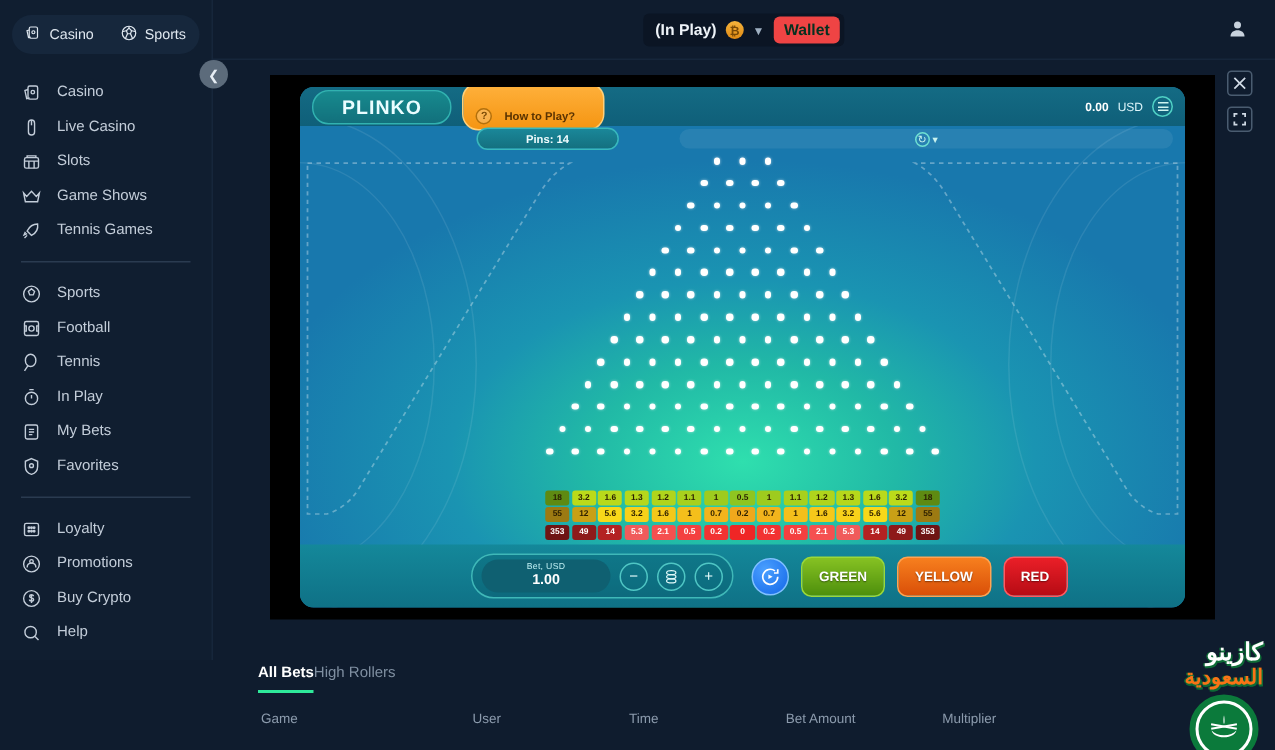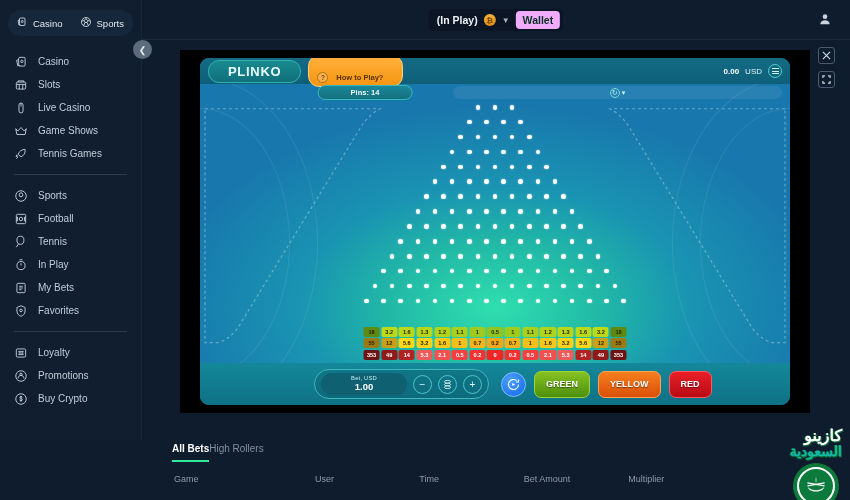--- a/index.html
+++ b/index.html
@@ -65,21 +65,21 @@
   }
   .inplay-txt { font-size: 10.5px; color: #eef3f8; font-weight: bold; }
   .coin {
     width: 12px; height: 12px; border-radius: 50%;
     background: linear-gradient(#f5b43c,#e08a14);
     display: flex; align-items: center; justify-content: center;
     font-size: 8px; color: #7a4a06; font-weight: bold;
   }
   .chev { font-size: 8px; color: #9fb0c2; cursor: pointer; }
   .wallet-btn {
-    background: #f0abfc; color: #06301f; font-weight: bold;
+    background: #ef4444; color: #06301f; font-weight: bold;
     font-size: 10.5px; border-radius: 4px; padding: 3px 7px;
     border: none; cursor: pointer; font-family: inherit;
   }
   .profile-ico {
     position: absolute; right: 18px; top: 12px;
     width: 14px; height: 14px; cursor: pointer;
   }
 
   
   .side-actions { position: absolute; right: 10px; top: 47px; width: 22px; }
@@ -263,21 +263,21 @@
   .logo {
     position: absolute; right: 8px; top: 428px;
     display: flex; align-items: center; gap: 4px; flex-direction: column;
   }
   .logo-txt {
     display: flex; flex-direction: column; align-items: flex-end;
     line-height: 1.02;
   }
   .logo-l1 { font-size: 16px; font-weight: bold; color: #ffffff;
              text-shadow: 1px 1px 0 #0d6b36, -1px 0 0 #0d6b36, 0 1px 0 #0d6b36; }
-  .logo-l2 { font-size: 14px; font-weight: bold; color: #14b8a6;
+  .logo-l2 { font-size: 14px; font-weight: bold; color: #f97316;
              text-shadow: 1px 1px 0 #0d6b36, -1px 0 0 #0d6b36, 0 1px 0 #0d6b36; }
   .logo-circle {
     width: 46px; height: 46px; border-radius: 50%;
     background: #ffffff; border: 4px solid #0b7a3b;
     display: flex; align-items: center; justify-content: center;
   }
   .logo-inner {
     width: 34px; height: 34px; border-radius: 50%;
     background: #0b7a3b; display:flex; align-items:center; justify-content:center;
   }
@@ -319,34 +319,34 @@
             <rect x="8" y="4" width="11" height="15" rx="2"></rect>
               <path d="M8 8 L4.5 9.2 L6.5 18.5 L10 17.6"></path>
             <circle cx="13.5" cy="11" r="2"></circle>
           </svg>
         </span>
         <span>Casino</span>
       </div>
       <div class="nav-item">
         <span class="ico">
           <svg viewBox="0 0 24 24" fill="none" stroke="#c3cdd9" stroke-width="1.6">
+            <rect x="8.5" y="3.5" width="7" height="17" rx="3.5"></rect>
+              <path d="M12 3.5v6"></path>
+          </svg>
+        </span>
+        <span>Live Casino</span>
+      </div>
+      <div class="nav-item">
+        <span class="ico">
+          <svg viewBox="0 0 24 24" fill="none" stroke="#c3cdd9" stroke-width="1.6">
             <rect x="4" y="7" width="16" height="12" rx="2"></rect>
               <path d="M4 11h16M9 11v8M15 11v8M7 7V5h10v2"></path>
           </svg>
         </span>
         <span>Slots</span>
-      </div>
-      <div class="nav-item">
-        <span class="ico">
-          <svg viewBox="0 0 24 24" fill="none" stroke="#c3cdd9" stroke-width="1.6">
-            <rect x="8.5" y="3.5" width="7" height="17" rx="3.5"></rect>
-              <path d="M12 3.5v6"></path>
-          </svg>
-        </span>
-        <span>Live Casino</span>
       </div>
       <div class="nav-item">
         <span class="ico">
           <svg viewBox="0 0 24 24" fill="none" stroke="#c3cdd9" stroke-width="1.6">
             <path d="M3 8l3.5 4L12 6l5.5 6L21 8l-2 10H5L3 8z"></path>
           </svg>
         </span>
         <span>Game Shows</span>
       </div>
       <div class="nav-item">
@@ -448,20 +448,29 @@
         <span>Promotions</span>
       </div>
       <div class="nav-item">
         <span class="ico">
           <svg viewBox="0 0 24 24" fill="none" stroke="#c3cdd9" stroke-width="1.6">
             <circle cx="12" cy="12" r="9"></circle>
               <path d="M12 7v10M14.2 9.3c0-1-1-1.6-2.2-1.6s-2.2.7-2.2 1.7 1 1.5 2.2 1.8 2.4.7 2.4 1.9-1.1 1.8-2.4 1.8-2.3-.7-2.3-1.7"></path>
           </svg>
         </span>
         <span>Buy Crypto</span>
+      </div>
+      <div class="nav-item">
+        <span class="ico">
+          <svg viewBox="0 0 24 24" fill="none" stroke="#c3cdd9" stroke-width="1.6">
+            <circle cx="11" cy="11" r="6.5"></circle>
+              <path d="M16 16l4 4"></path>
+          </svg>
+        </span>
+        <span>Help</span>
       </div>
     </div>
   </div>
 
   <div class="collapse-btn">
     <span>❮</span>
   </div>
 
   <div class="topbar">
     <div class="wallet-group">

